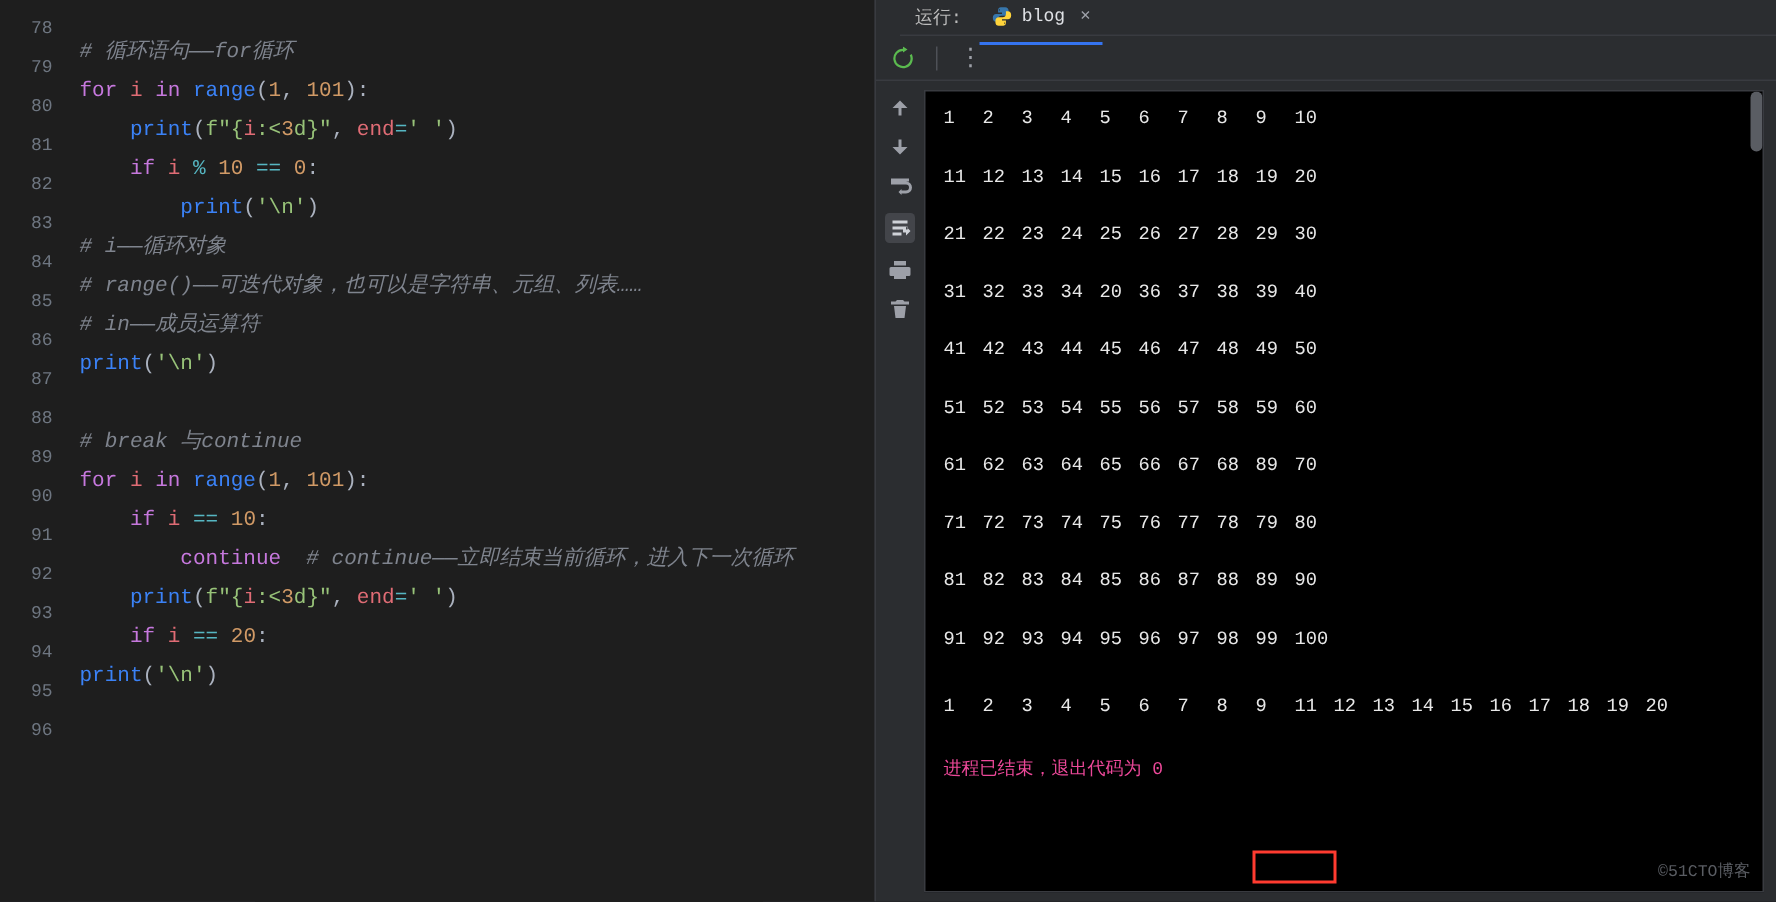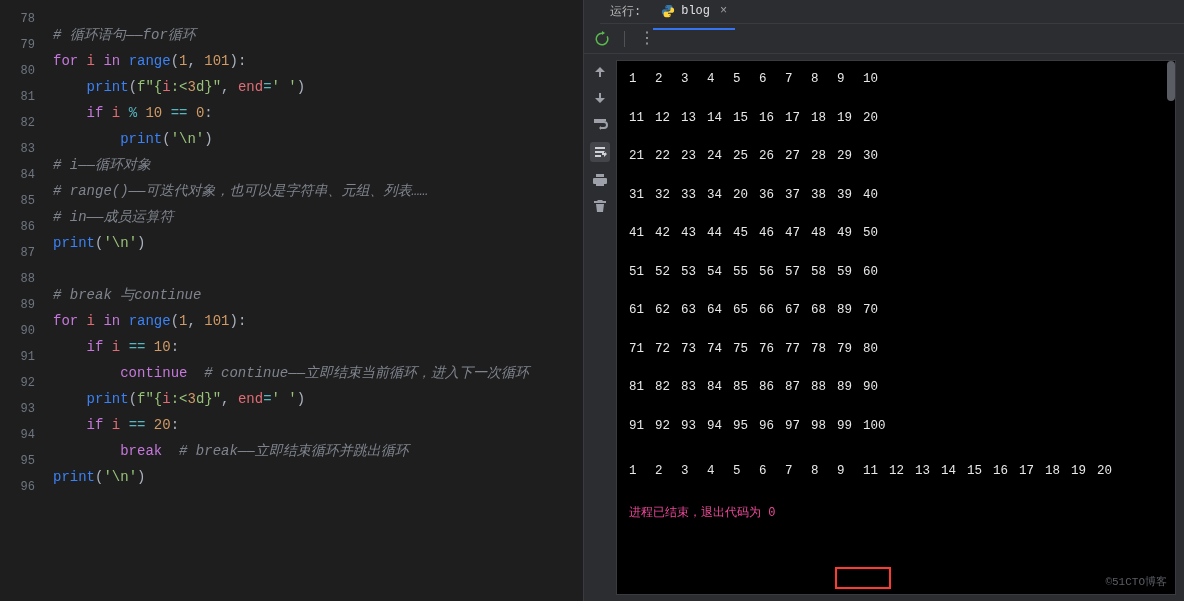--- a/index.html
+++ b/index.html
@@ -191,21 +191,20 @@
       <div class="code-line"><span class="cm"># range()——可迭代对象，也可以是字符串、元组、列表……</span></div>
       <div class="code-line"><span class="cm"># in——成员运算符</span></div>
       <div class="code-line"><span class="fn">print</span><span class="pn">(</span><span class="str">'\n'</span><span class="pn">)</span></div>
       <div class="code-line"></div>
       <div class="code-line"><span class="cm"># break 与continue</span></div>
       <div class="code-line"><span class="kw">for </span><span class="id">i </span><span class="kw">in </span><span class="fn">range</span><span class="pn">(</span><span class="num">1</span><span class="pn">, </span><span class="num">101</span><span class="pn">):</span></div>
       <div class="code-line"><span>    </span><span class="kw">if </span><span class="id">i </span><span class="op">== </span><span class="num">10</span><span class="pn">:</span></div>
       <div class="code-line"><span>        </span><span class="kw">continue  </span><span class="cm"># continue——立即结束当前循环，进入下一次循环</span></div>
       <div class="code-line"><span>    </span><span class="fn">print</span><span class="pn">(</span><span class="str">f"</span><span class="fstr">{</span><span class="id">i</span><span class="fstr">:&lt;</span><span class="num">3</span><span class="fstr">d}</span><span class="str">"</span><span class="pn">, </span><span class="id">end</span><span class="op">=</span><span class="str">' '</span><span class="pn">)</span></div>
       <div class="code-line"><span>    </span><span class="kw">if </span><span class="id">i </span><span class="op">== </span><span class="num">20</span><span class="pn">:</span></div>
-      <div class="code-line"><span>        </span><span class="kw">break  </span><span class="cm"># break——立即结束循环并跳出循环</span></div>
       <div class="code-line"><span class="fn">print</span><span class="pn">(</span><span class="str">'\n'</span><span class="pn">)</span></div>
       <div class="code-line"></div>
     </div>
 </div>
 
 <div class="run-pane">
   <div class="run-tabs">
     <span class="label">运行:</span>
     <div class="tab">
       <span class="py-icon">

